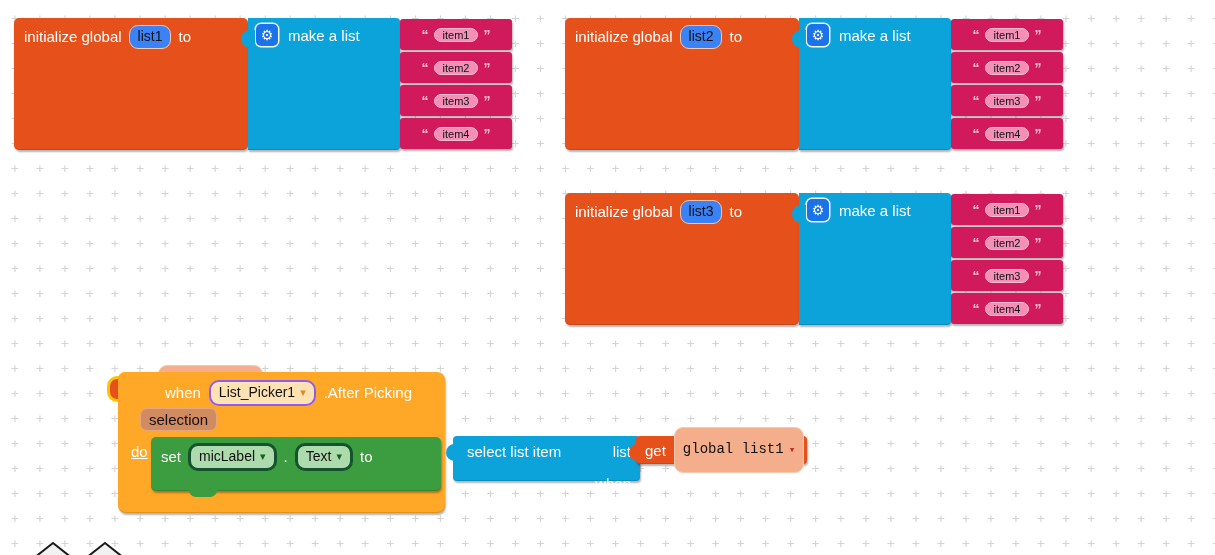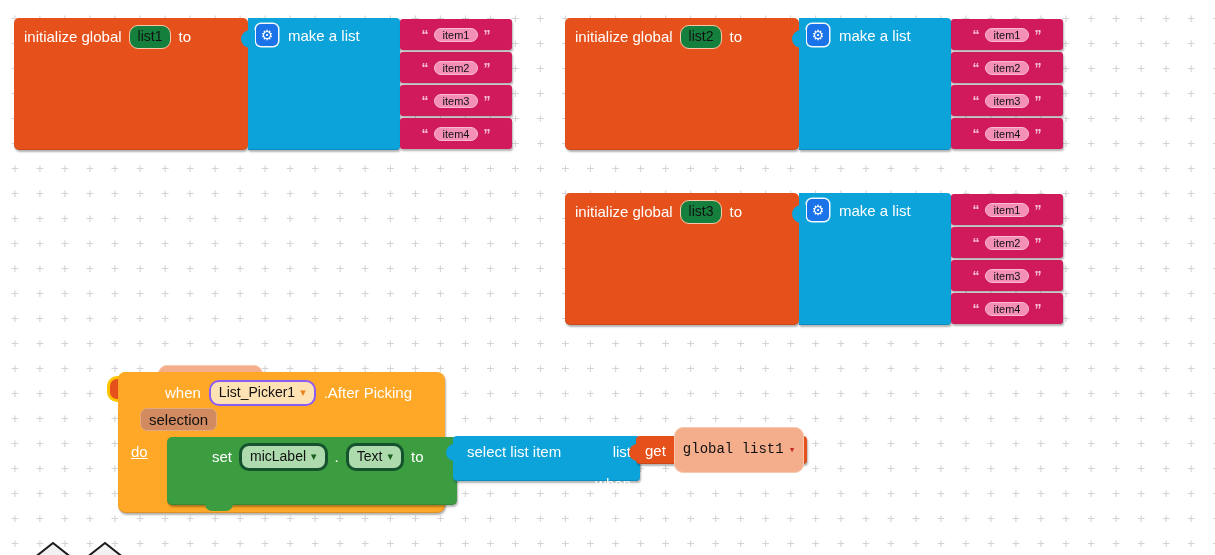--- a/index.html
+++ b/index.html
@@ -36,21 +36,21 @@
   .arrow{font-size:11px;line-height:1;}
   
   .tabL::before{
     content:"";position:absolute;left:-7px;top:8px;width:14px;height:17px;
     background:inherit;border-radius:9px 0 0 9px;
   }
   
   .init-cluster{position:absolute;width:500px;height:144px;z-index:1;}
   .ib-var{left:0;top:0;width:234px;height:132px;background:var(--c-var);border-radius:5px;z-index:1;}
   .ib-row{display:flex;align-items:center;gap:7px;padding:7px 0 0 10px;}
-  .chip-var{background:#15803d;border:1px solid #F7C7A7;border-radius:9px;}
+  .chip-var{background:#3b82f6;border:1px solid #F7C7A7;border-radius:9px;}
   .ib-list{left:234px;top:0;width:152px;height:132px;background:var(--c-list);border-radius:0 4px 4px 0;z-index:2;}
   .ib-list::before{content:"";position:absolute;left:-7px;top:12px;width:14px;height:18px;background:var(--c-list);border-radius:9px 0 0 9px;}
   .mal-row{display:flex;align-items:center;gap:10px;padding:6px 0 0 8px;}
   .gear{
     width:22px;height:22px;border-radius:5px;background:#1A73E8;
     display:flex;align-items:center;justify-content:center;
     color:#fff;font-size:14px;box-shadow:0 0 0 1.5px rgba(255,255,255,.95);
     cursor:pointer;
   }
   .items-col{position:absolute;left:386px;top:1px;display:flex;flex-direction:column;gap:2px;z-index:3;}
@@ -62,21 +62,21 @@
   .quote{color:rgba(255,225,238,.85);font-size:14px;font-weight:bold;}
   .chip-text{background:#F48FB8;border:1px solid #F8BBD0;border-radius:10px;padding:0 8px;font-size:11px;color:#111;}
   
   .event-cluster{position:absolute;left:118px;top:372px;width:720px;height:150px;z-index:1;}
   .when{left:0;top:0;width:327px;height:141px;background:var(--c-event);border-radius:8px;z-index:1;}
   .when-row1{position:absolute;left:12px;top:8px;display:flex;align-items:center;gap:8px;margin-left:35px;}
   .chip-event{background:#FFE2B3;border:2px solid #8b5cf6;border-radius:10px;}
   .chip-param{background:#D28B60;border:1px solid #E3A87E;border-radius:7px;padding:2px 8px;font-size:15px;color:#111;}
   .when-param{position:absolute;left:22px;top:36px;}
   .when-do{position:absolute;left:13px;top:71px;text-decoration:underline;}
-  .setb{left:49px;top:65px;width:290px;height:68px;background:var(--c-set);border-radius:5px;z-index:2;padding-left:35px;}
+  .setb{left:33px;top:65px;width:290px;height:54px;background:var(--c-set);border-radius:5px;z-index:2;}
   .setb::after{content:"";position:absolute;left:38px;bottom:-6px;width:28px;height:7px;background:var(--c-set);border-radius:0 0 8px 8px;}
   .set-row{display:flex;align-items:center;gap:7px;padding:6px 0 0 10px;}
   .chip-set{background:#AEDBAD;border:3px solid #14532d;border-radius:10px;}
   .selb{left:335px;top:64px;width:187px;height:45px;background:var(--c-list);border-radius:4px;z-index:3;}
   .sel-row1{position:absolute;left:14px;right:9px;top:7px;display:flex;justify-content:space-between;align-items:center;}
   .sel-row2{position:absolute;right:9px;top:39px;}
   .get1{left:518px;top:64px;width:171px;height:28px;background:var(--c-var);border-radius:4px;z-index:4;
         display:flex;align-items:center;gap:8px;padding:0 9px;}
   .chip-get{background:#F5AE8C;border:1px solid #F8C9AF;border-radius:9px;padding:13px 8px;font-family:Liberation Mono, monospace;}
   .get2{left:511px;top:93px;width:186px;height:32px;background:var(--c-var);

